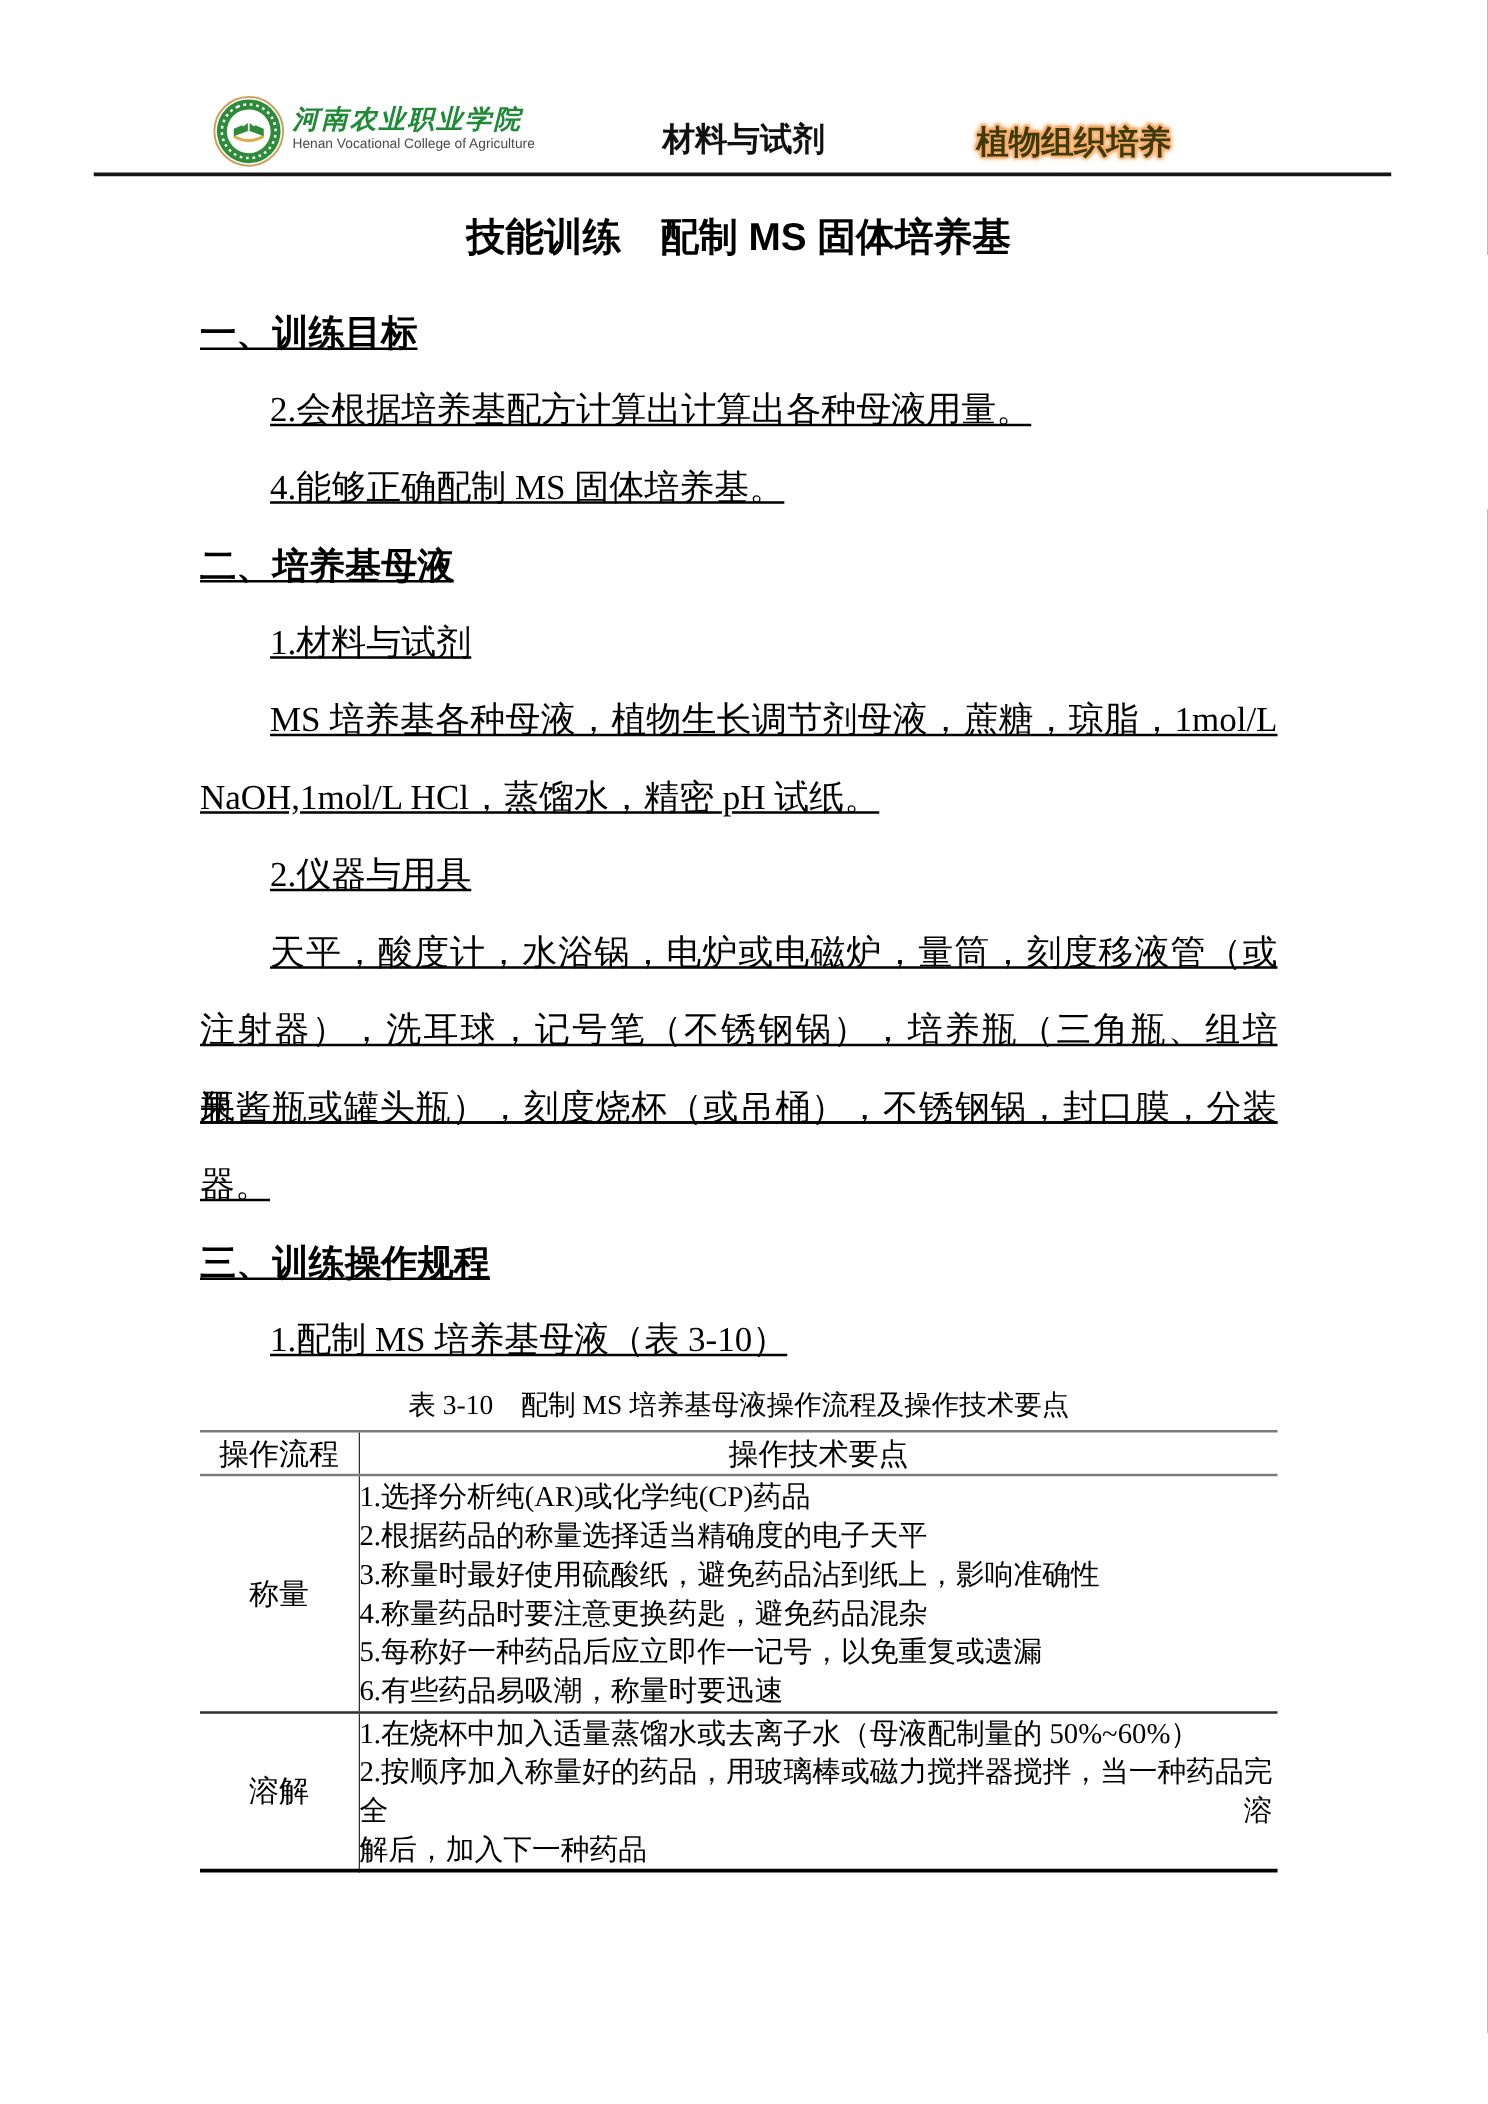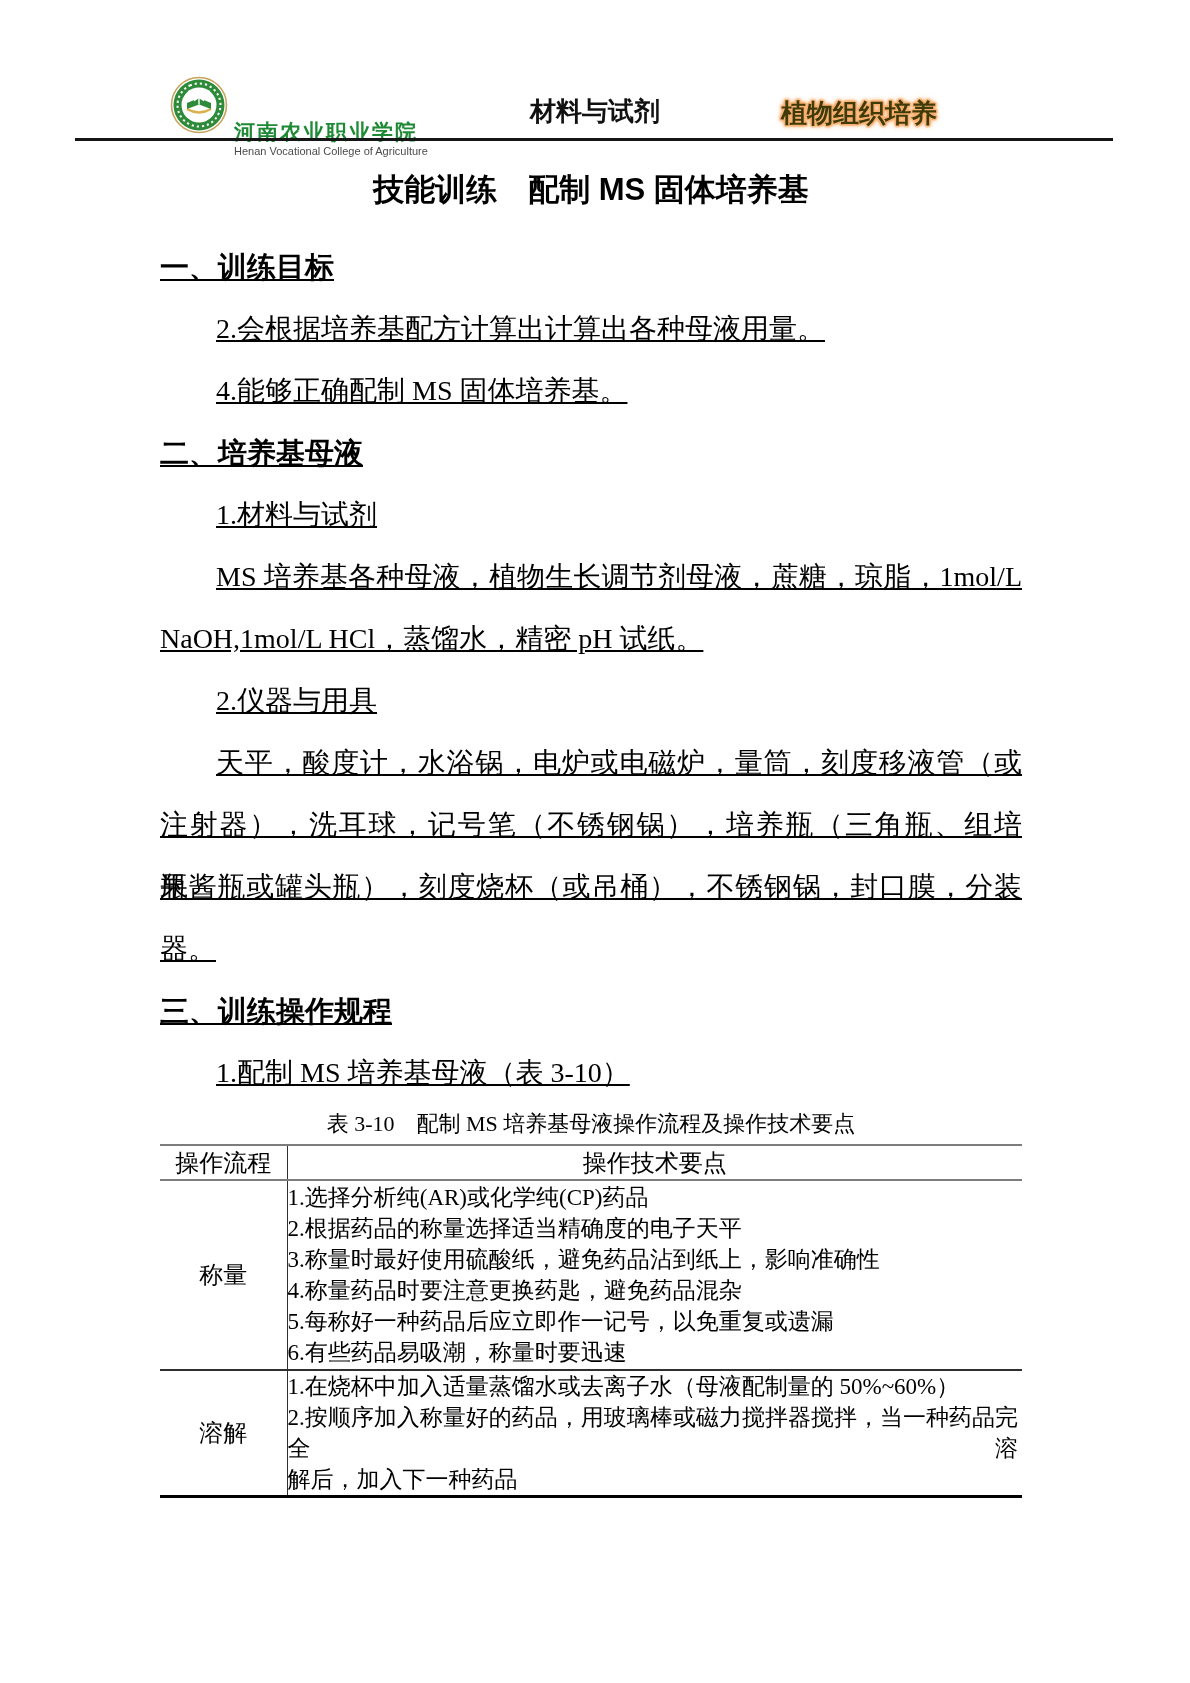--- a/index.html
+++ b/index.html
@@ -8,21 +8,21 @@
     margin:0 auto;overflow:hidden;
     font-family:"Liberation Serif","DejaVu Serif",serif;color:#000;
   }
   
   .hdr{position:absolute;left:0;top:0;width:1190px;height:150px;}
   .logo-wrap{position:absolute;left:170px;top:76px;display:flex;align-items:flex-start;}
   .logo-svg{width:58px;height:58px;display:block;}
   .logo-text{margin-left:6px;padding-top:8px;}
   .logo-cn{font-family:"Liberation Sans","DejaVu Sans",sans-serif;font-weight:bold;
     font-size:21px;line-height:24px;color:#1f8a35;letter-spacing:2px;
-    margin-top:36px;}
+    font-style:italic;}
   .logo-en{font-family:"Liberation Sans","DejaVu Sans",sans-serif;font-size:11px;
     line-height:15px;color:#4b4b4b;}
   .hdr-center{position:absolute;left:0;top:94px;width:1190px;text-align:center;
     font-family:"Liberation Sans","DejaVu Sans",sans-serif;font-weight:bold;font-size:26px;color:#111;}
   .hdr-right{position:absolute;right:253px;top:96px;
     font-family:"Liberation Sans","DejaVu Sans",sans-serif;font-weight:bold;font-size:26px;
     color:#3f3a08;
     text-shadow:0 0 2px #ffc48f,0 0 4px #f7a55c,0 0 6px #f7a55c,
       1px 1px 2px #f7a55c,-1px -1px 2px #f7a55c,1px -1px 2px #f7a55c,-1px 1px 2px #f7a55c;}
   .hdr-rule{position:absolute;left:75px;top:138px;width:1038px;height:3px;background:#151515;}

